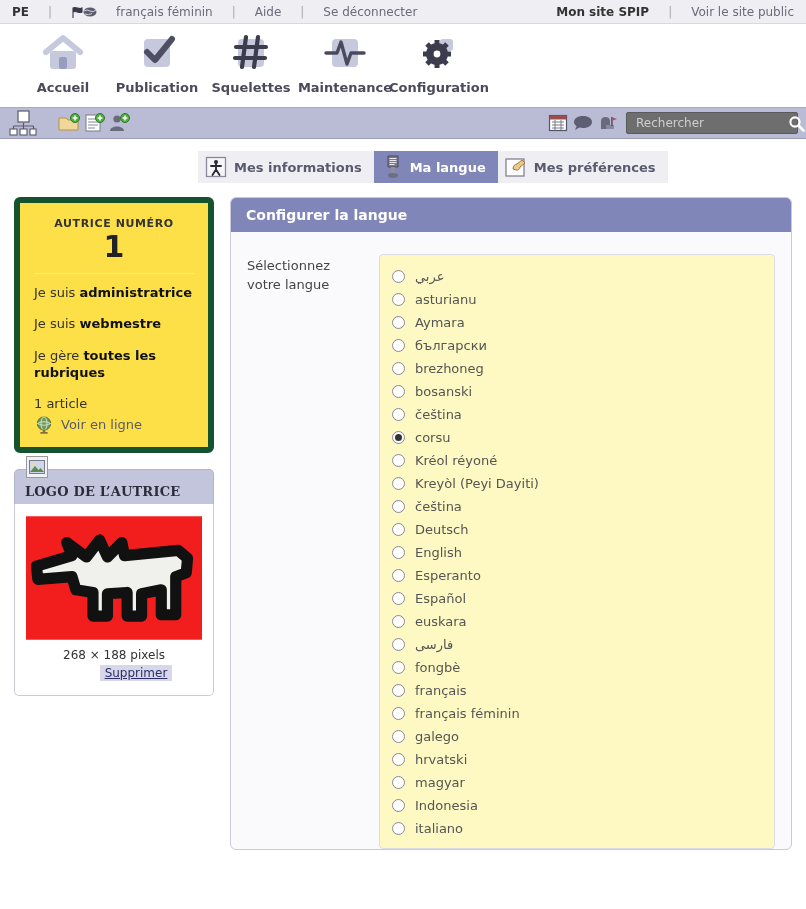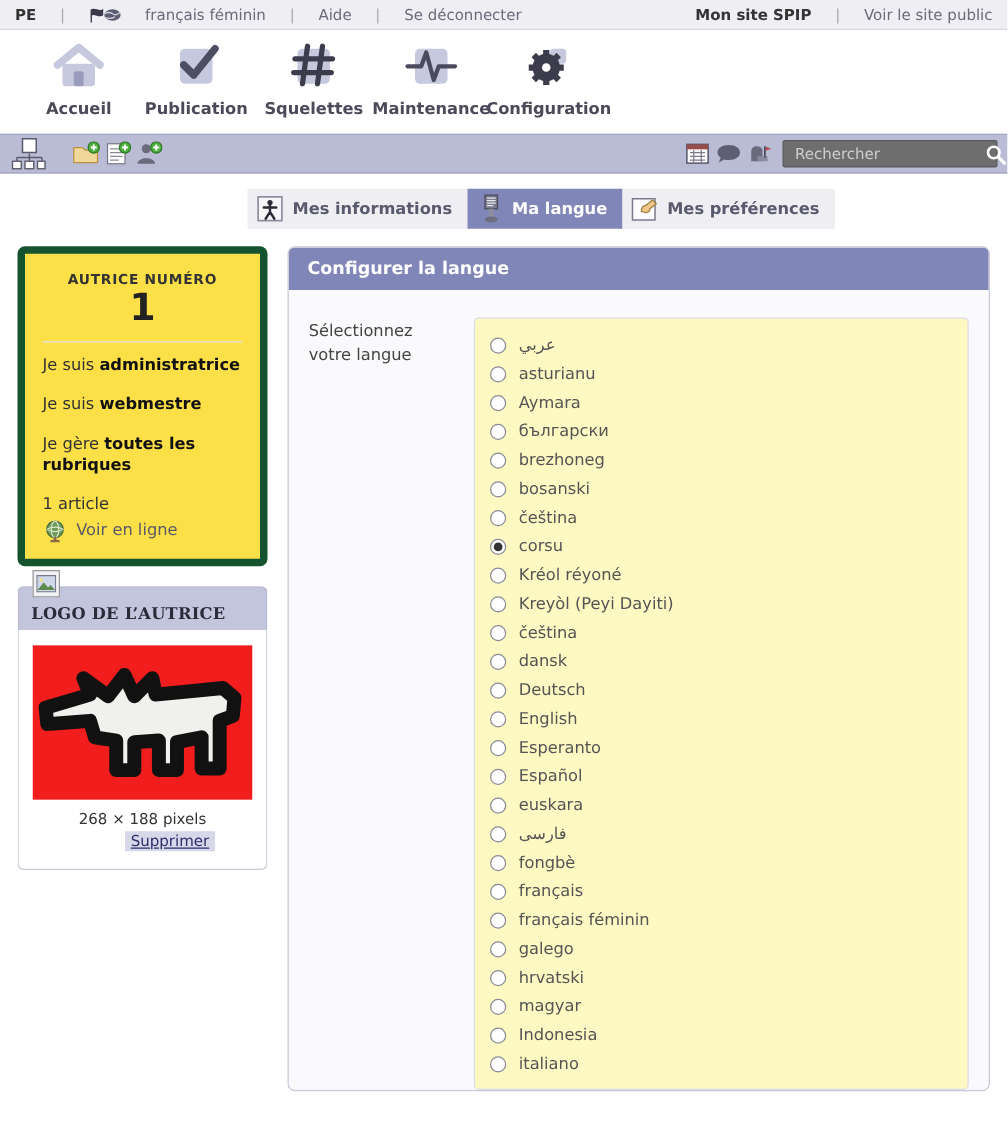--- a/index.html
+++ b/index.html
@@ -535,24 +535,20 @@
             <div class="radio-row">
               <span class="rdo"></span>
               <span class="rlbl">Kreyòl (Peyi Dayiti)</span>
             </div>
             <div class="radio-row">
               <span class="rdo"></span>
               <span class="rlbl">čeština</span>
             </div>
             <div class="radio-row">
               <span class="rdo"></span>
-              <span class="rlbl">dansk</span>
-            </div>
-            <div class="radio-row">
-              <span class="rdo"></span>
               <span class="rlbl">Deutsch</span>
             </div>
             <div class="radio-row">
               <span class="rdo"></span>
               <span class="rlbl">English</span>
             </div>
             <div class="radio-row">
               <span class="rdo"></span>
               <span class="rlbl">Esperanto</span>
             </div>

